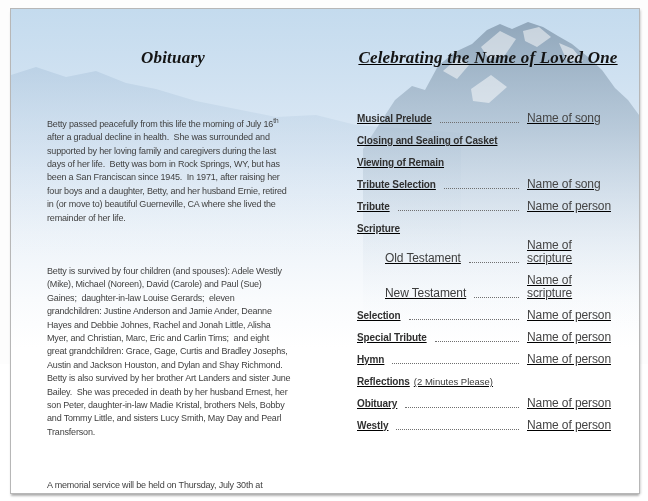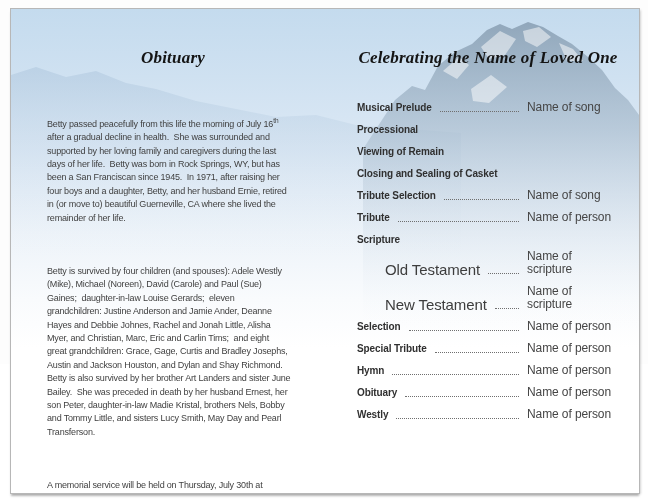--- a/index.html
+++ b/index.html
@@ -11,39 +11,39 @@
           border:1px solid #b7b7b7;
           box-shadow:0 3px 2px -1px rgba(120,120,120,.55), 2px 1px 2px -1px rgba(150,150,150,.35);
           background:linear-gradient(180deg,#c4dbee 0%, #cfe1f1 14%, #dde9f5 30%,
                      #edf3f9 46%, #f9fbfd 60%, #ffffff 70%, #ffffff 100%);
           overflow:hidden; }
 
   .bg-svg { position:absolute; left:0; top:0; width:628px; height:484px; display:block; }
 
   .page { position:absolute; top:0; height:484px; }
   .page-left  { left:36px;  width:252px; }
-  .page-right { left:346px; width:262px; }
+  .page-right { left:346px; width:262px;text-decoration:underline; }
 
   .prog-title { margin-top:38px; font-family:"Liberation Serif", serif;
                 font-style:italic; font-weight:bold; font-size:17px; line-height:21px;
                 color:#141414; text-align:center; letter-spacing:.2px; }
 
   .obit-text { margin-top:19px; font-size:9px; line-height:13.4px; letter-spacing:-.18px;
                color:#3f3f3f; white-space:pre; }
   .obit-text p { margin-bottom:13px; white-space:pre; }
   .obit-text sup { font-size:6.5px; vertical-align:super; letter-spacing:0; }
 
-  .rows { margin-top:33px; }
+  .rows { margin-top:44px; }
   .s-row { display:flex; align-items:flex-end; min-height:13px; line-height:13px;
            margin-bottom:9px; }
   .s-row.tight { margin-bottom:4px;align-items:center; }
   .s-row.indent { padding-left:28px; }
   .s-label { flex:0 0 auto; font-size:10px; font-weight:bold; color:#303030;
              letter-spacing:-.1px; }
-  .s-row.indent .s-label { font-weight:normal; color:#3d3d3d; font-size:15px; }
+  .s-row.indent .s-label { font-weight:normal; color:#3d3d3d; font-size:12px; }
   .s-suffix { flex:0 0 auto; font-size:9.5px; color:#3b3b3b; margin-left:4px; }
   .leader { flex:1 1 auto; border-bottom:1.5px dotted #6f6f6f; margin:0 8px 2px 8px;
             height:1px; }
   .s-value { flex:0 0 92px; font-size:12px; color:#454545; letter-spacing:-.1px; }
 </style>
 </head>
 <body>
 
 <div class="stage">
   <div class="card">
@@ -110,30 +110,27 @@
     <div class="page page-right">
       <div class="prog-title">Celebrating the Name of Loved One</div>
       <div class="rows">
 
         <div class="s-row">
           <span class="s-label">Musical Prelude</span>
           <span class="leader"></span>
           <span class="s-value">Name of song</span>
         </div>
 
+
         <div class="s-row">
-          <span class="s-label">Processional</span>
+          <span class="s-label">Closing and Sealing of Casket</span>
         </div>
 
         <div class="s-row">
           <span class="s-label">Viewing of Remain</span>
-        </div>
-
-        <div class="s-row">
-          <span class="s-label">Closing and Sealing of Casket</span>
         </div>
 
         <div class="s-row">
           <span class="s-label">Tribute Selection</span>
           <span class="leader"></span>
           <span class="s-value">Name of song</span>
         </div>
 
         <div class="s-row">
           <span class="s-label">Tribute</span>
@@ -168,20 +165,24 @@
           <span class="leader"></span>
           <span class="s-value">Name of person</span>
         </div>
 
         <div class="s-row">
           <span class="s-label">Hymn</span>
           <span class="leader"></span>
           <span class="s-value">Name of person</span>
         </div>
 
+        <div class="s-row">
+          <span class="s-label">Reflections</span>
+          <span class="s-suffix">(2 Minutes Please)</span>
+        </div>
 
         <div class="s-row">
           <span class="s-label">Obituary</span>
           <span class="leader"></span>
           <span class="s-value">Name of person</span>
         </div>
 
         <div class="s-row">
           <span class="s-label">Westly</span>
           <span class="leader"></span>

